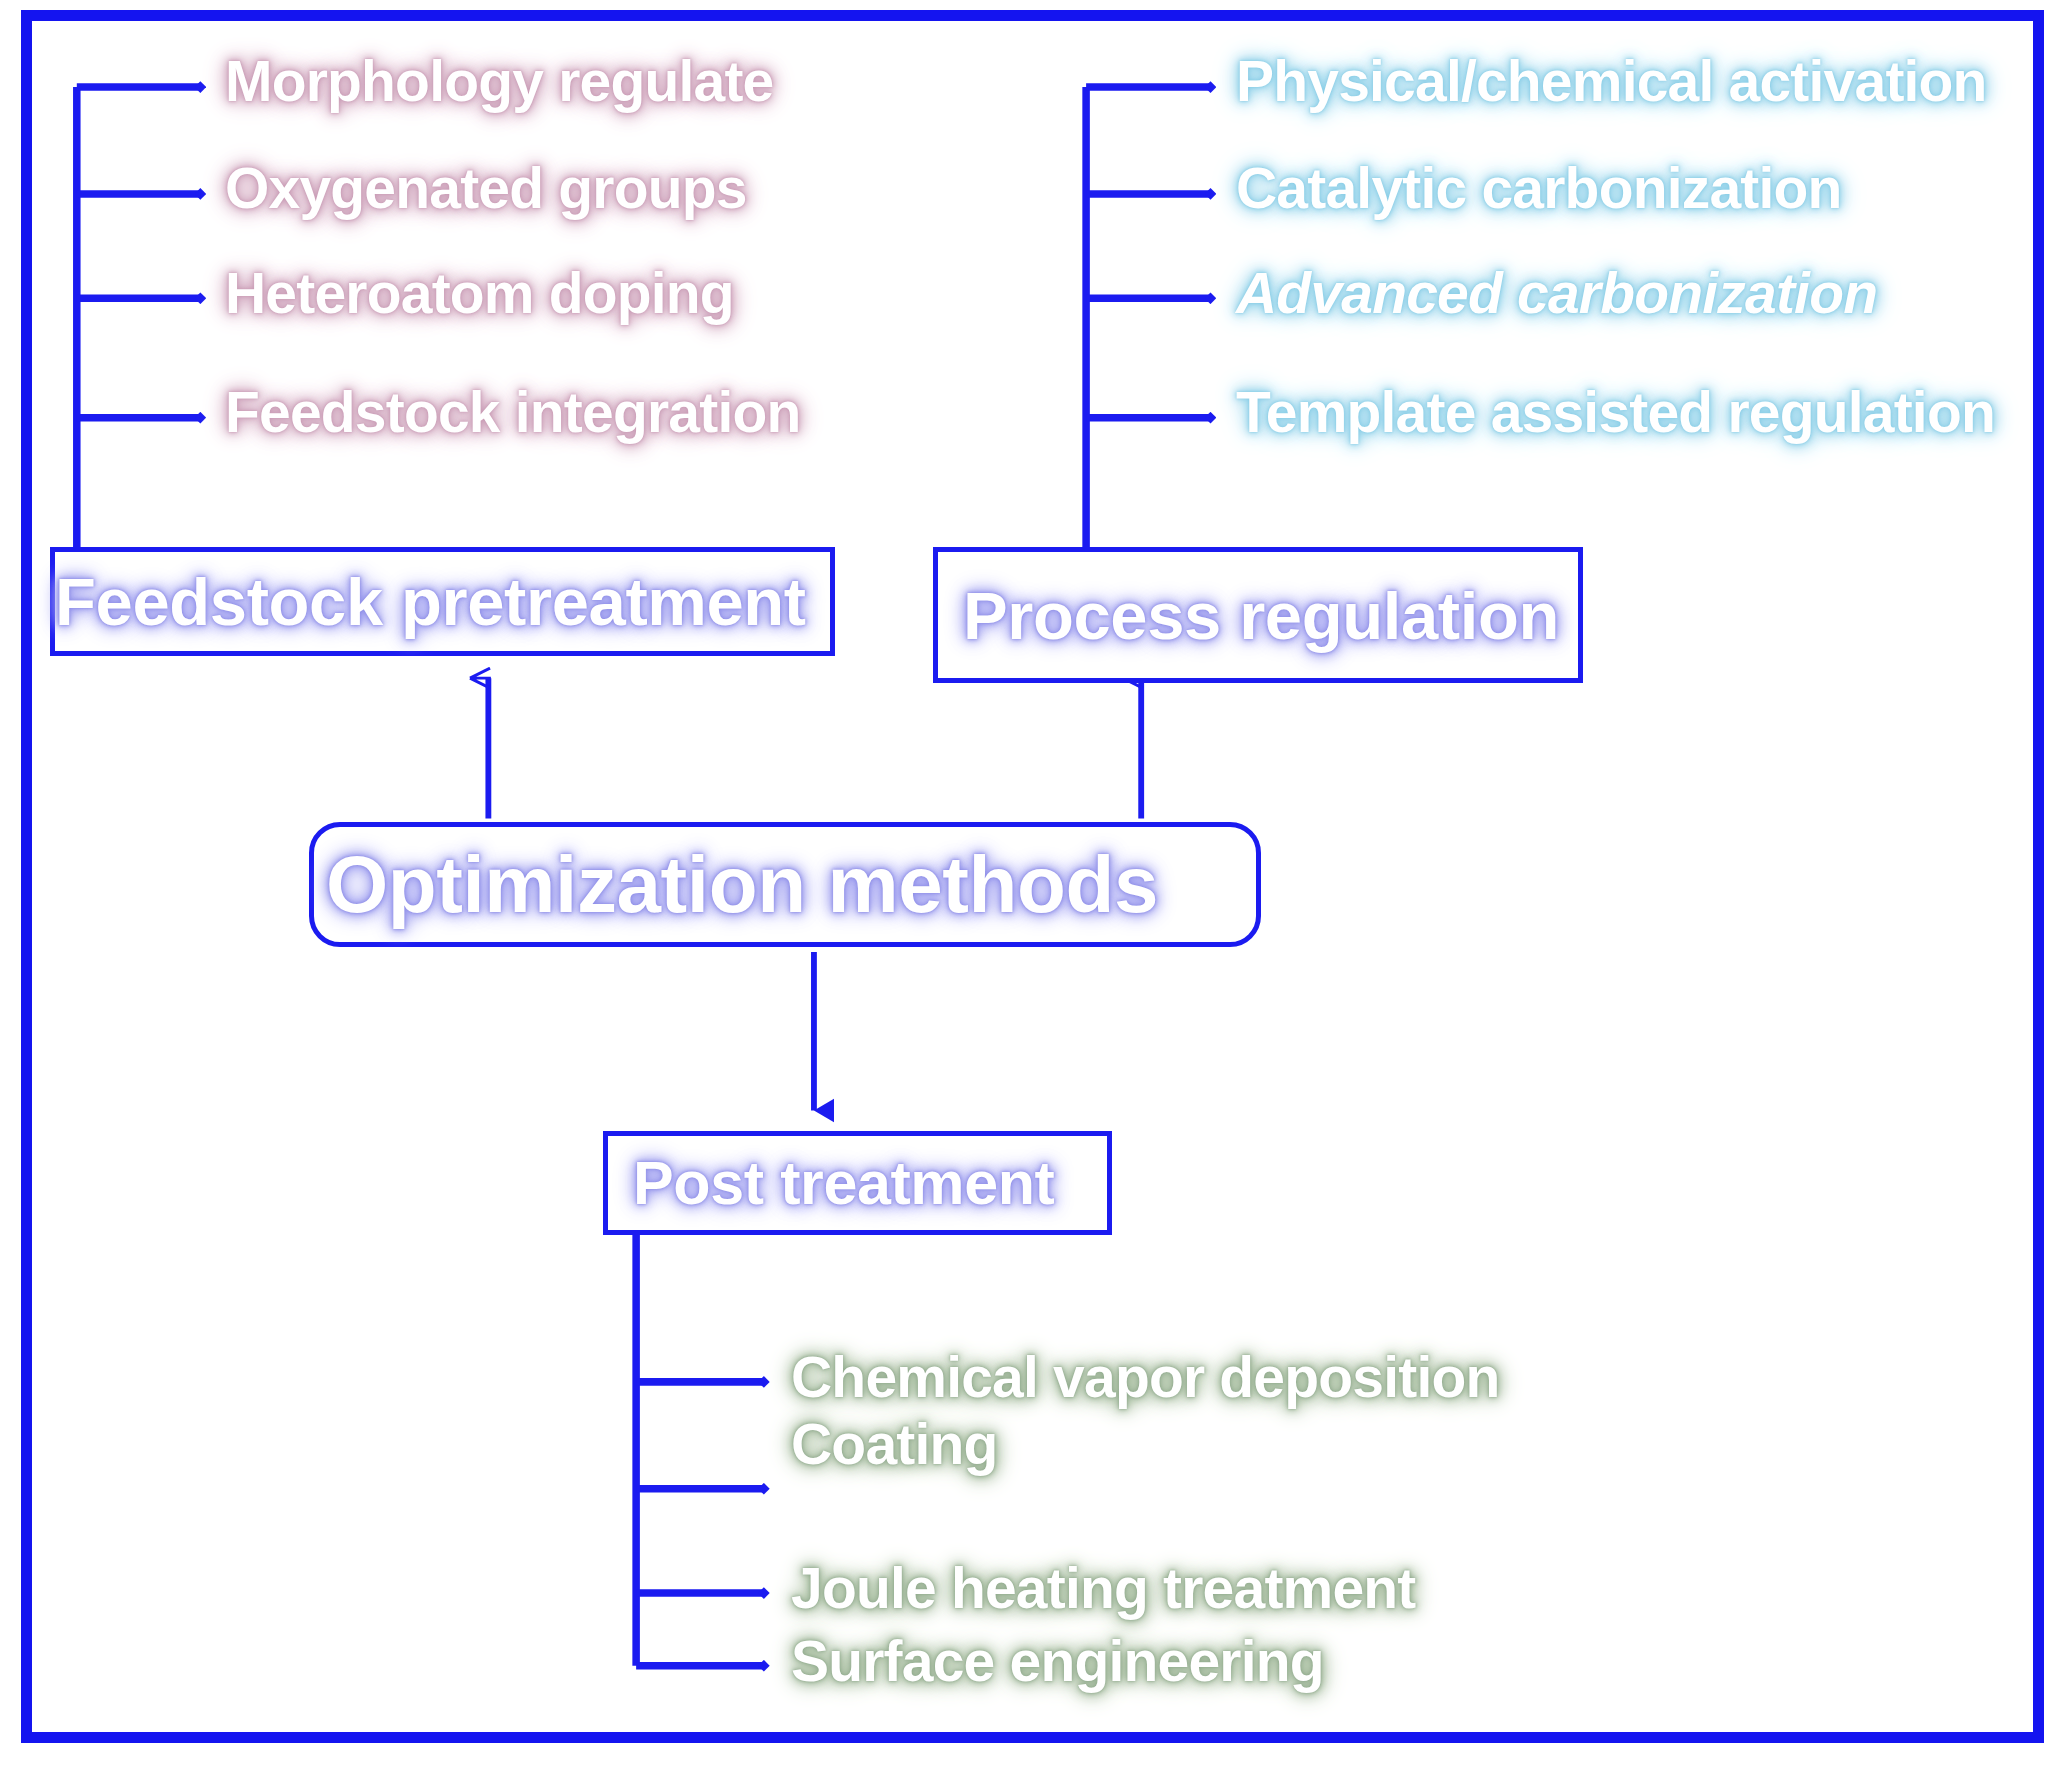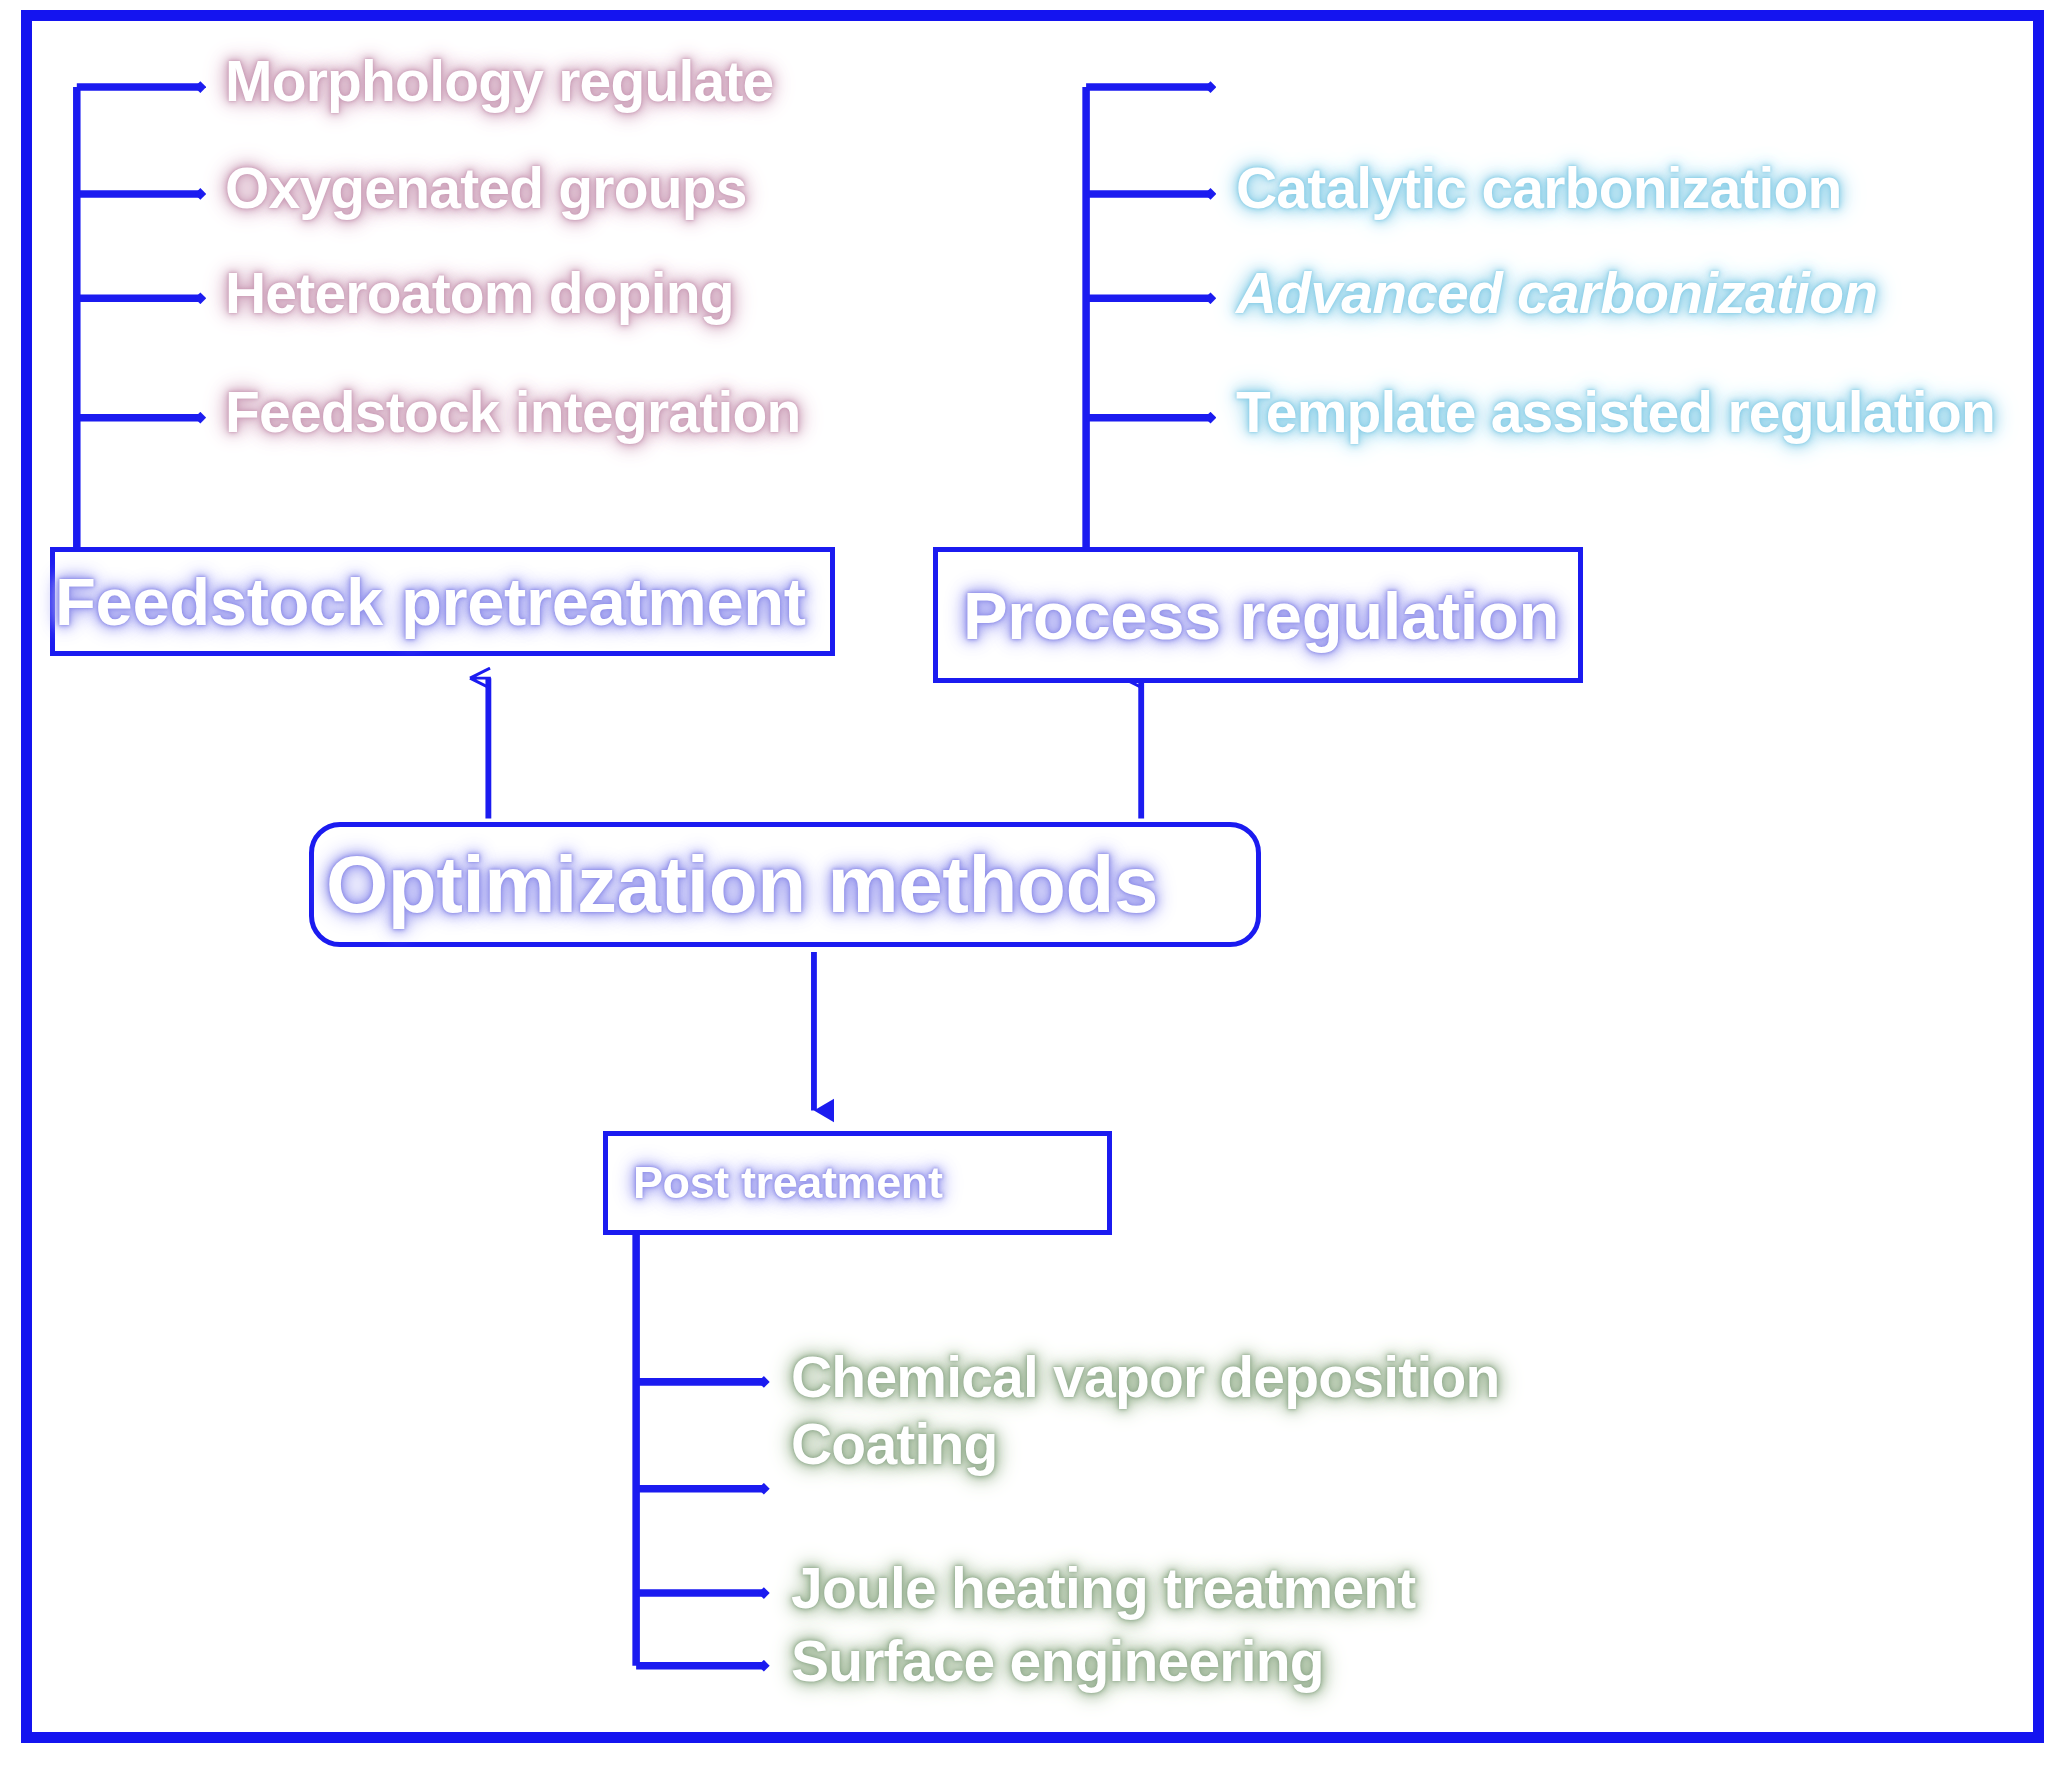--- a/index.html
+++ b/index.html
@@ -61,21 +61,21 @@
   }
 
   #box-feedstock { left: 50px;  top: 547px;  width: 785px;  height: 109px; }
   #box-process   { left: 933px; top: 547px;  width: 650px; height: 136px; padding-left: 25px; }
   #box-optim     { left: 309px;  top: 822px;  width: 952px; height: 125px; padding-left: 12px; border-radius: 31px; }
   #box-post      { left: 603px;  top: 1131px; width: 509px; height: 104px; padding-left: 25px; }
 
   #box-feedstock .node-label { font-size: 67px; }
   #box-process   .node-label { font-size: 67px; }
   #box-optim     .node-label { font-size: 80px; }
-  #box-post      .node-label { font-size: 45px; text-align: center; }
+  #box-post      .node-label { font-size: 61px; text-align: center; }
 
   
   .leaf-label {
     position: absolute;
     color: #ffffff;
     font-weight: bold;
     font-size: 57px;
     white-space: nowrap;
     letter-spacing: -0.8px;
     line-height: 1;
@@ -173,20 +173,21 @@
 
   <div class="node-box" id="box-post">
     <span class="node-label">Post treatment</span>
   </div>
 
   <div class="leaf-label leaf-pink" style="left:225px; top:53px;">Morphology regulate</div>
   <div class="leaf-label leaf-pink" style="left:225px; top:160px;">Oxygenated groups</div>
   <div class="leaf-label leaf-pink" style="left:225px; top:265px;">Heteroatom doping</div>
   <div class="leaf-label leaf-pink" style="left:225px; top:384px;">Feedstock integration</div>
 
+  <div class="leaf-label leaf-cyan" style="left:1236px; top:53px;">Physical/chemical activation</div>
   <div class="leaf-label leaf-cyan" style="left:1236px; top:160px;">Catalytic carbonization</div>
   <div class="leaf-label leaf-cyan" style="left:1236px; top:265px;font-style:italic;">Advanced carbonization</div>
   <div class="leaf-label leaf-cyan" style="left:1236px; top:384px;">Template assisted regulation</div>
 
   <div class="leaf-label leaf-green" style="left:791px; top:1349px;">Chemical vapor deposition</div>
   <div class="leaf-label leaf-green" style="left:791px; top:1416px;">Coating</div>
   <div class="leaf-label leaf-green" style="left:791px; top:1560px;">Joule heating treatment</div>
   <div class="leaf-label leaf-green" style="left:791px; top:1633px;">Surface engineering</div>
 
 </div>

